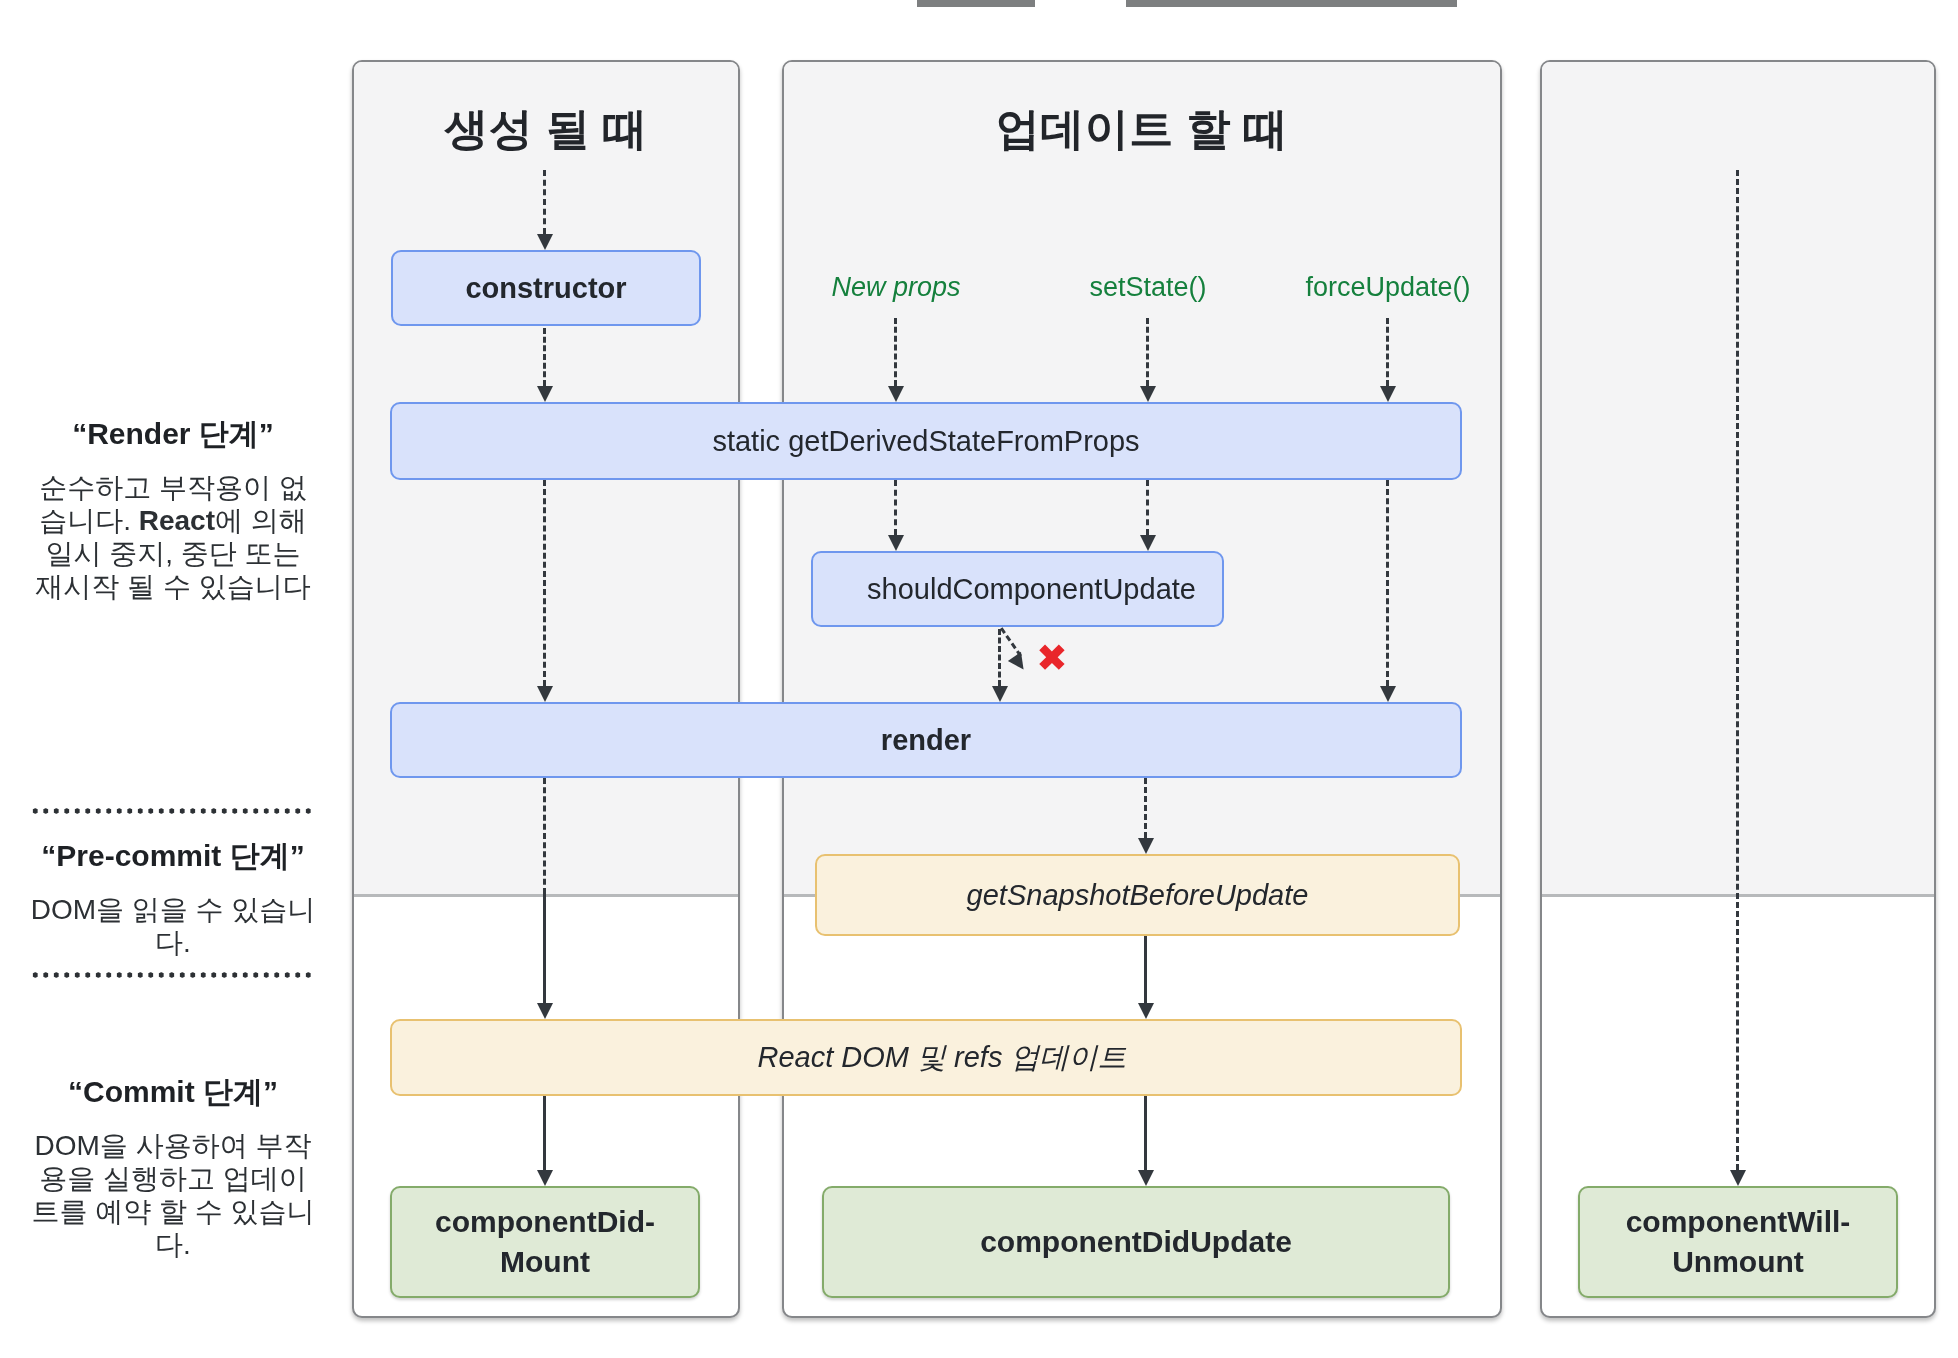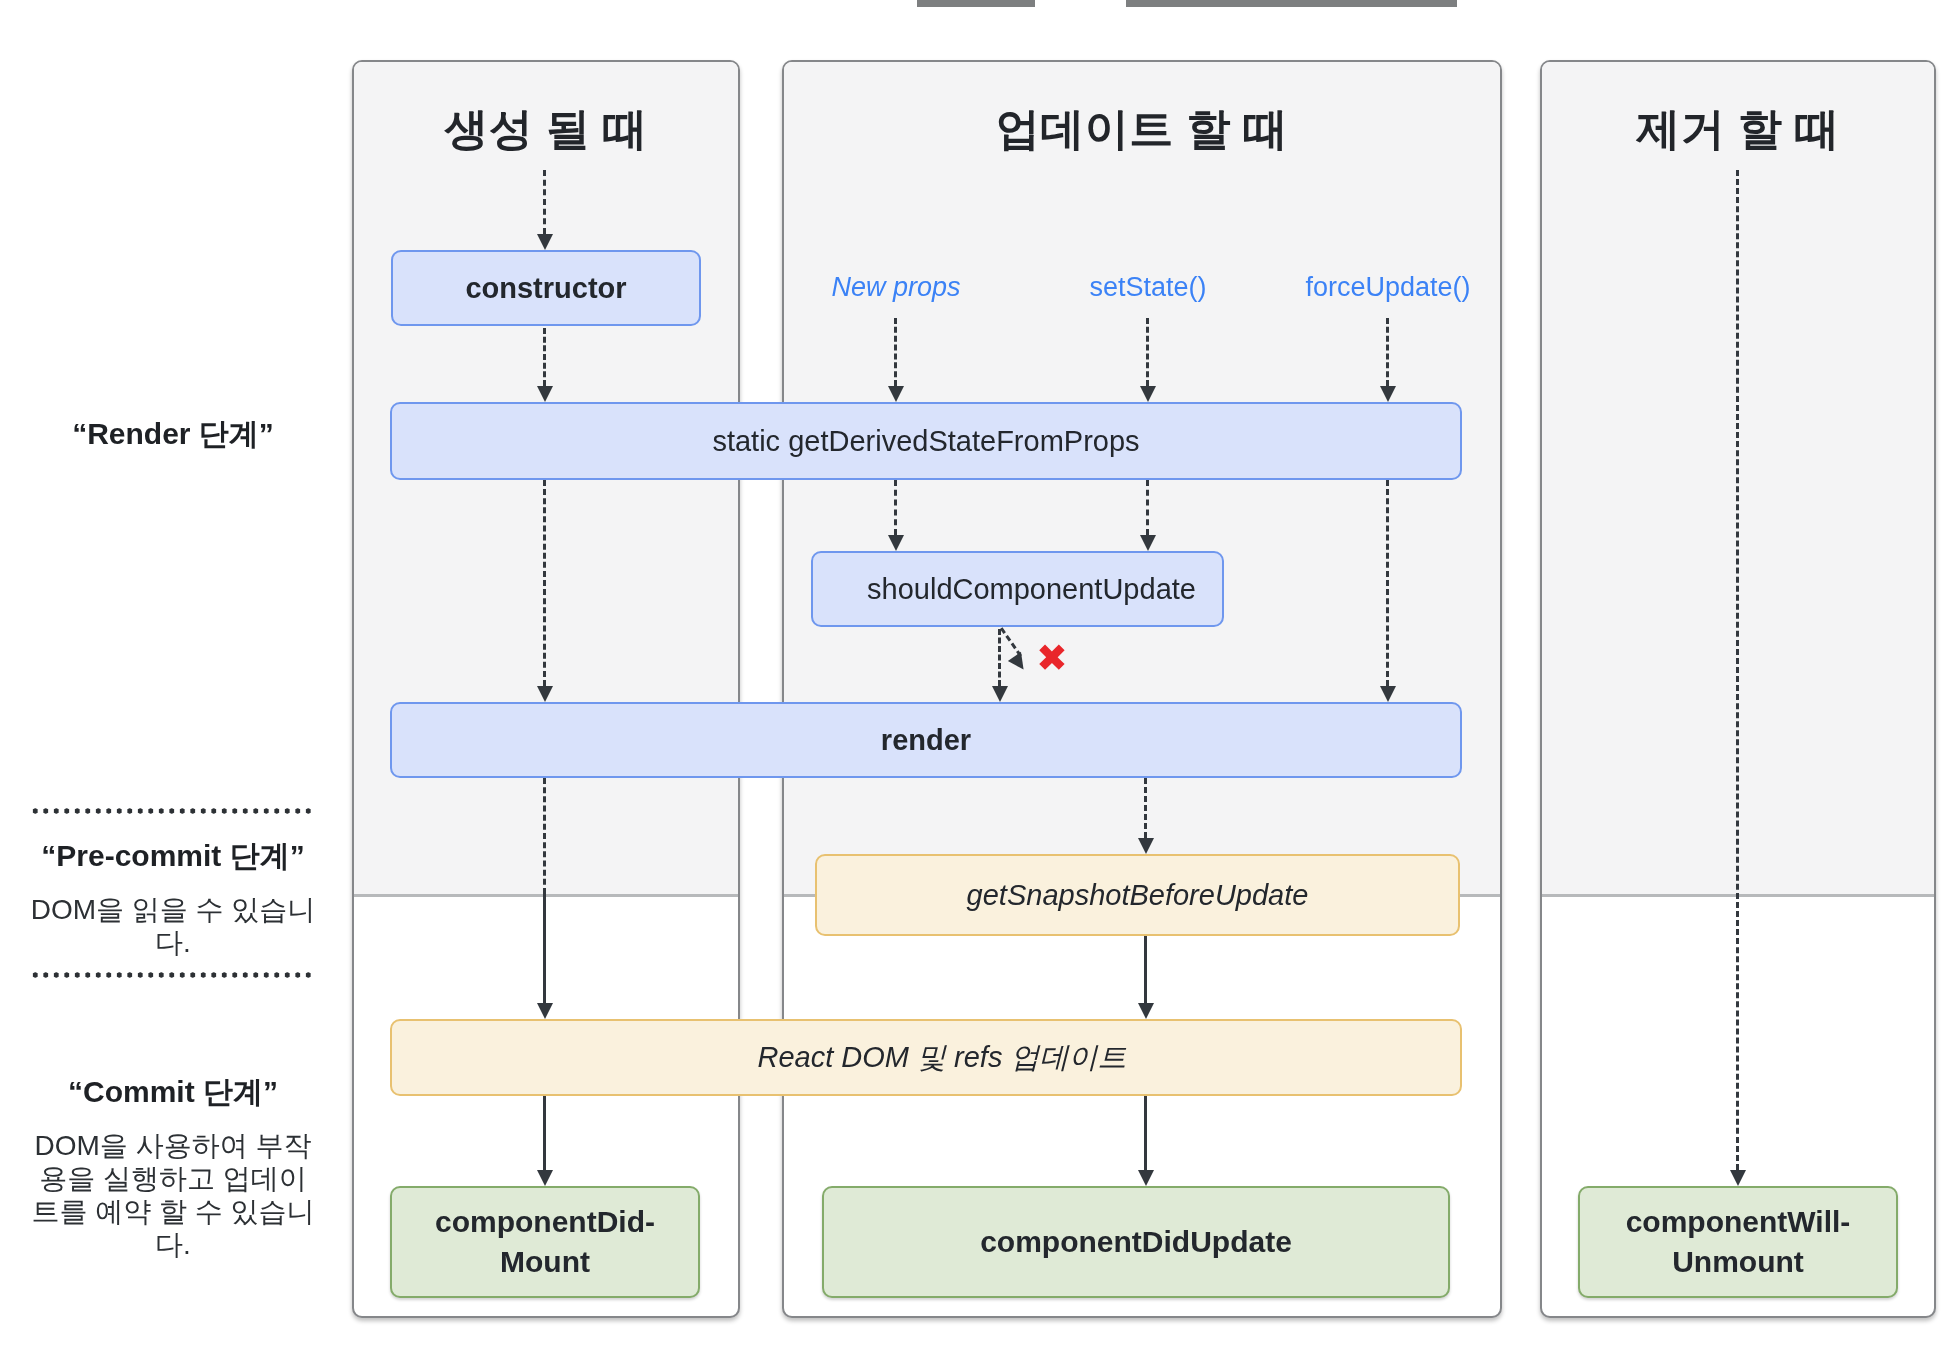--- a/index.html
+++ b/index.html
@@ -41,21 +41,21 @@
     box-sizing:border-box;border-radius:10px;font-size:29px;text-align:center;
     color:#23272d;z-index:5;
   }
   .n-blue{background:var(--node-blue-bg);border:2.5px solid var(--node-blue-border);}
   .n-yellow{background:var(--node-yellow-bg);border:2.5px solid var(--node-yellow-border);font-style:italic;}
   .n-green{background:var(--node-green-bg);border:2.5px solid var(--node-green-border);font-weight:700;font-size:30px;line-height:1.35;box-shadow:0 2px 3px rgba(0,0,0,.18);}
   .bold{font-weight:700;}
   .ital{font-style:italic;}
 
   
-  .trigger{position:absolute;width:220px;text-align:center;font-size:27px;color:#3b82f6;}
+  .trigger{position:absolute;width:220px;text-align:center;font-size:27px;color:#15803d;}
 
   
   .vdash{position:absolute;width:0;border-left:3px dashed var(--line);}
   .vsolid{position:absolute;width:0;border-left:3px solid var(--line);}
   .head{
     position:absolute;width:0;height:0;
     border-left:8px solid transparent;border-right:8px solid transparent;
     border-top:16px solid var(--line);
   }
   .diag{transform-origin:top left;}
@@ -64,20 +64,21 @@
 </head>
 <body>
 
 <div id="canvas">
 
   <div class="top-bar" style="left:917px;width:118px;"></div>
   <div class="top-bar" style="left:1126px;width:331px;"></div>
 
   <div class="phase" style="top:414px;">
     <p class="phase-title">“Render 단계”</p>
+    <p class="phase-body">순수하고 부작용이 없습니다. <b>React</b>에 의해 일시 중지, 중단 또는 재시작 될 수 있습니다</p>
   </div>
   <div class="dotline" style="top:808px;"></div>
   <div class="phase" style="top:836px;">
     <p class="phase-title">“Pre-commit 단계”</p>
     <p class="phase-body">DOM을 읽을 수 있습니다.</p>
   </div>
   <div class="dotline" style="top:972px;"></div>
   <div class="phase" style="top:1072px;">
     <p class="phase-title">“Commit 단계”</p>
     <p class="phase-body">DOM을 사용하여 부작용을 실행하고 업데이트를 예약 할 수 있습니다.</p>
@@ -86,21 +87,20 @@
   <div class="col" style="left:352px;width:388px;">
     <div class="render-zone"></div>
     <div class="col-title">생성 될 때</div>
   </div>
   <div class="col" style="left:782px;width:720px;">
     <div class="render-zone"></div>
     <div class="col-title">업데이트 할 때</div>
   </div>
   <div class="col" style="left:1540px;width:396px;">
     <div class="render-zone"></div>
-    <div class="col-title">제거 할 때</div>
   </div>
 
   <div class="trigger ital" style="left:786px;top:272px;">New props</div>
   <div class="trigger" style="left:1038px;top:272px;">setState()</div>
   <div class="trigger" style="left:1278px;top:272px;">forceUpdate()</div>
 
   <div class="vdash" style="left:543px;top:170px;height:64px;"></div>
   <div class="head" style="left:537px;top:234px;"></div>
 
   <div class="vdash" style="left:543px;top:328px;height:58px;"></div>

